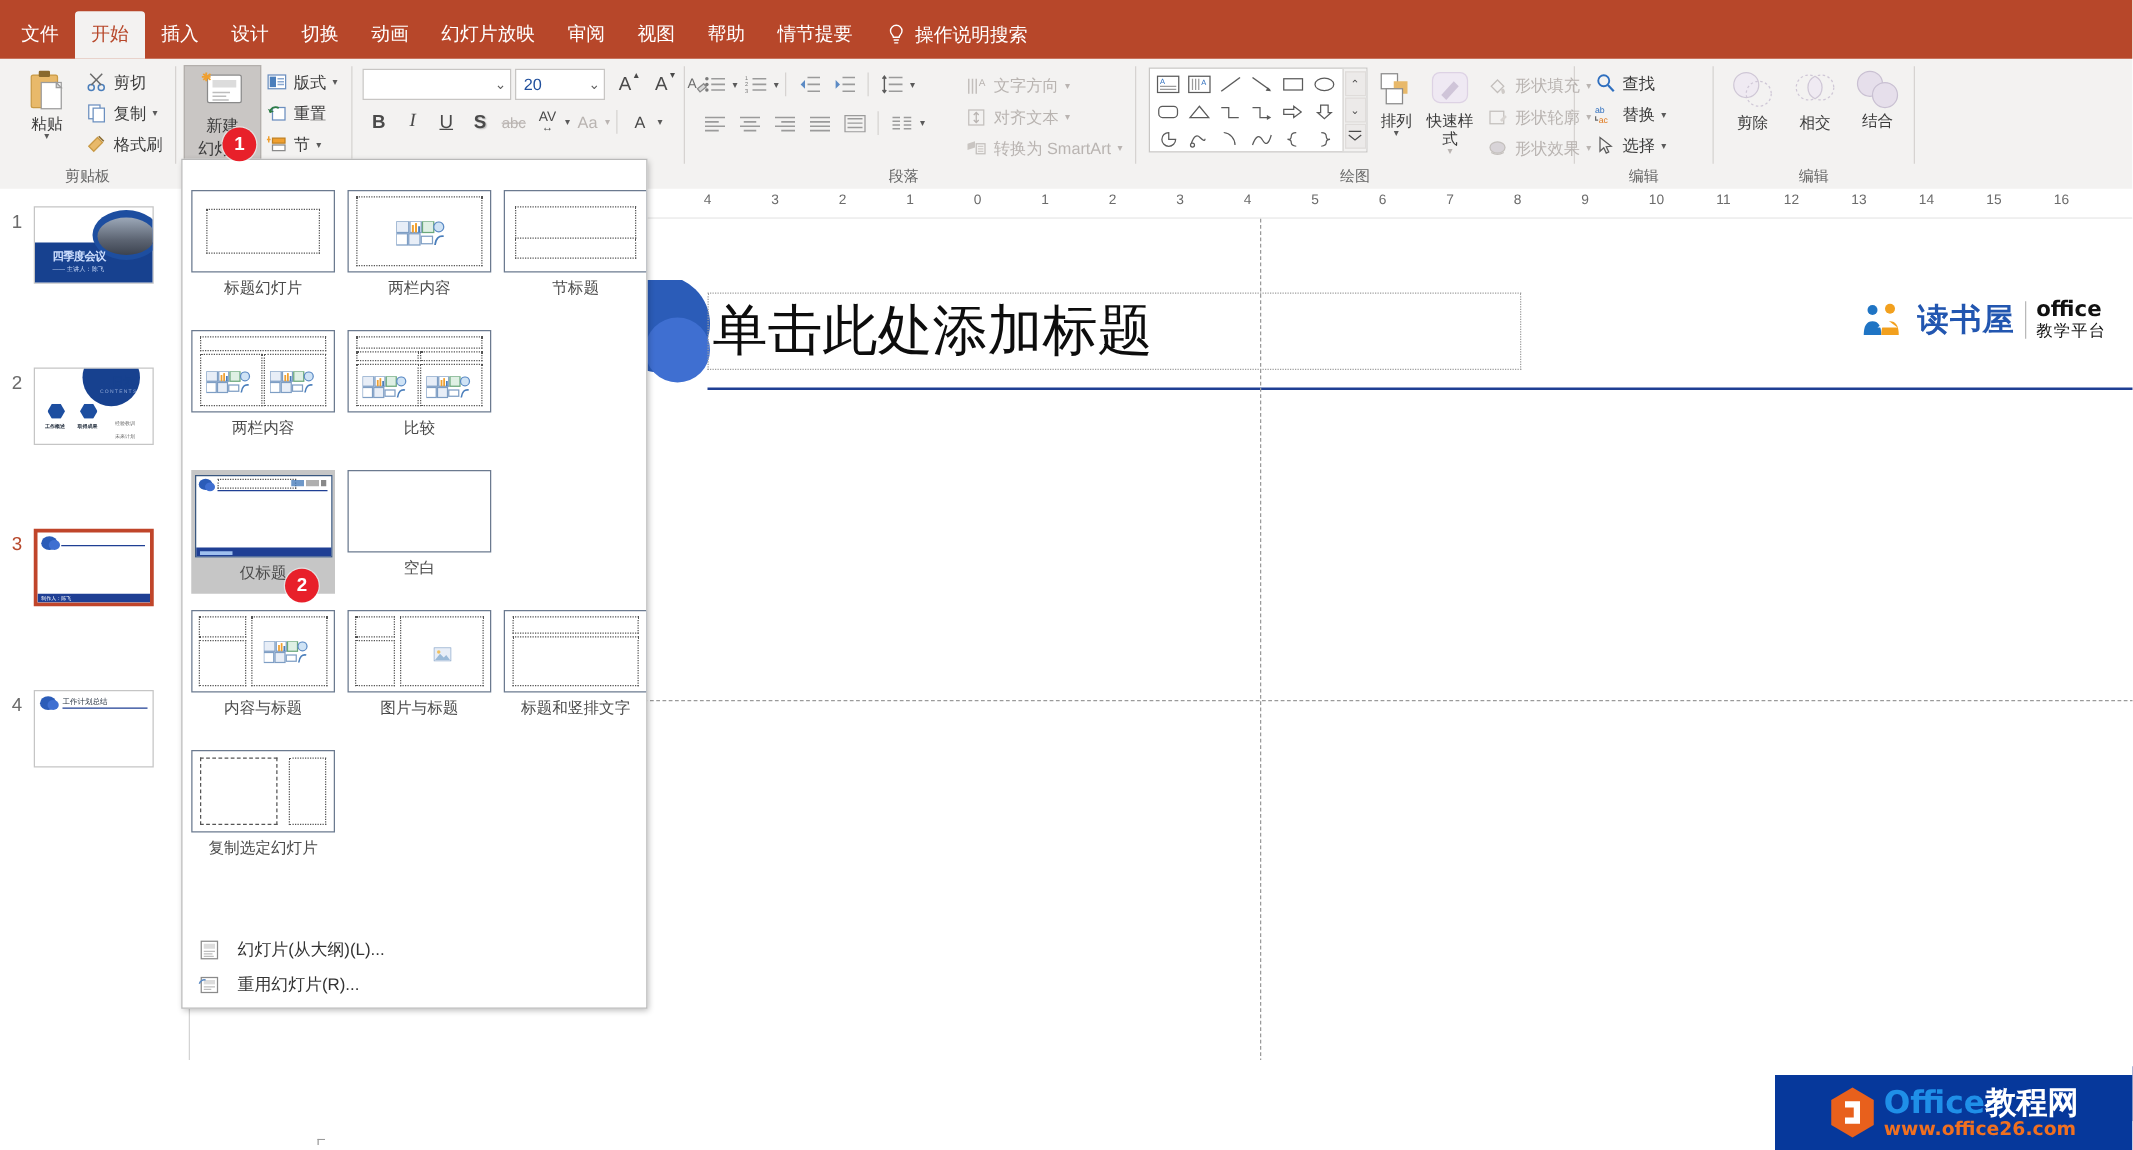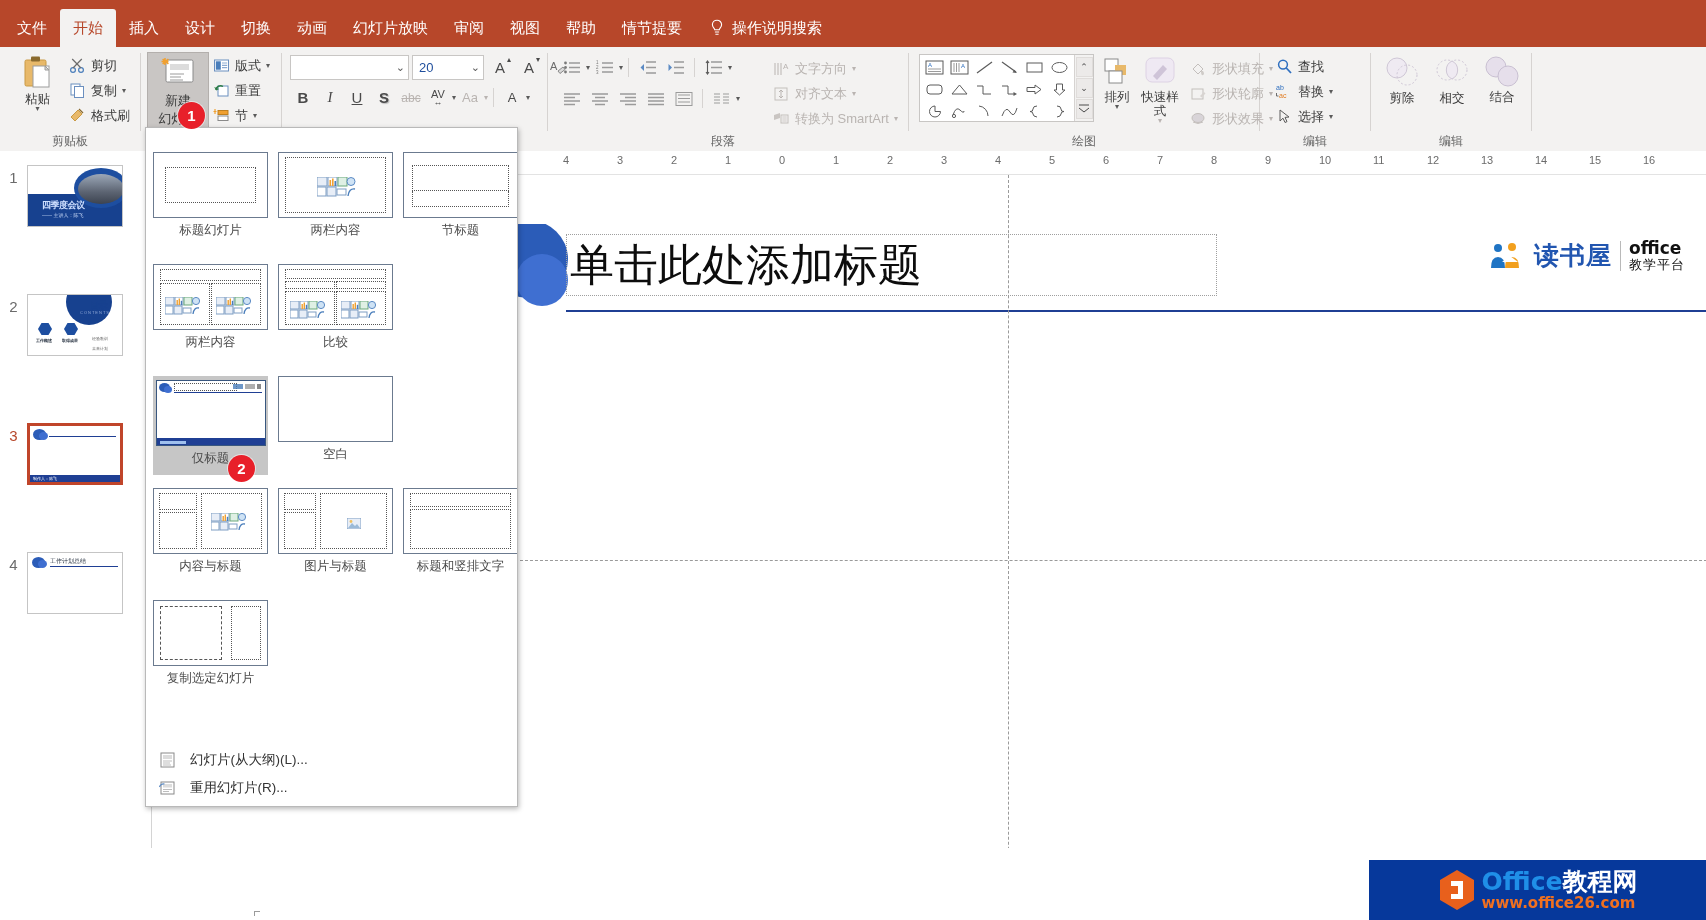--- a/index.html
+++ b/index.html
@@ -215,21 +215,21 @@
 
   
   .badge {
     position:absolute; width:27px; height:27px; border-radius:50%; background:#e8202a;
     color:#fff; font-size:15px; font-weight:bold; display:flex; align-items:center; justify-content:center;
     z-index:80; box-shadow:0 0 0 1px rgba(255,255,255,.5);
   }
 
   
   #watermark {
-    position:absolute; right:0; bottom:0; height:60px; width:337px; background:#06389b;
+    position:absolute; right:0; bottom:0; height:60px; width:286px; background:#06389b;
     display:flex; align-items:center; justify-content:center; gap:6px; z-index:90;
   }
   .wm-hex { width:38px; height:42px; position:relative; }
   .wm-txt .t1 { font-size:25px; font-weight:bold; color:#1f8fe8; line-height:1.02;
                 font-family:"DejaVu Sans","Liberation Sans",sans-serif;}
   .wm-txt .t1 .cn { color:#fff; }
   .wm-txt .t2 { font-size:15px; font-weight:bold; color:#f07020; line-height:1.1;
                 font-family:"DejaVu Sans","Liberation Sans",sans-serif;}
 
   

